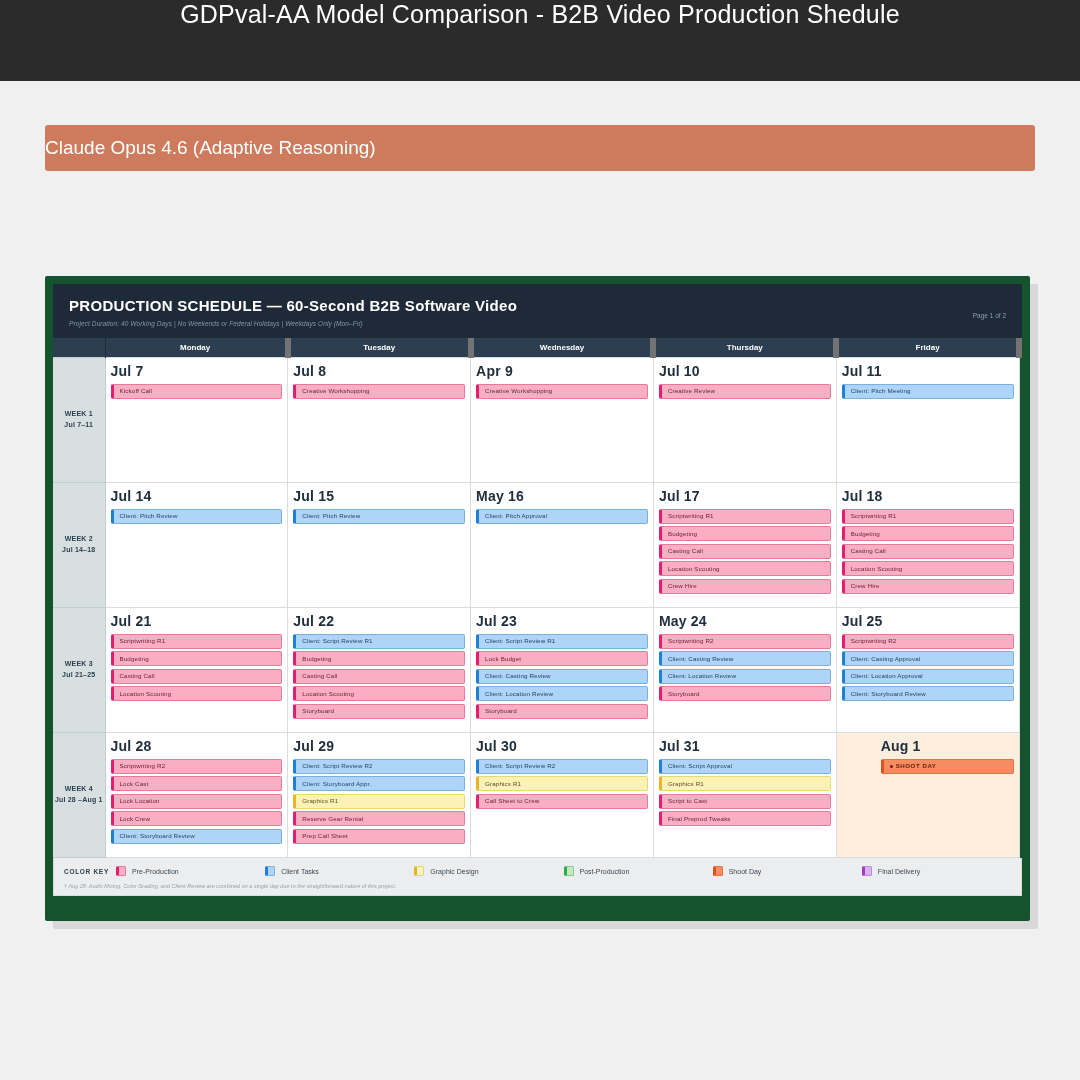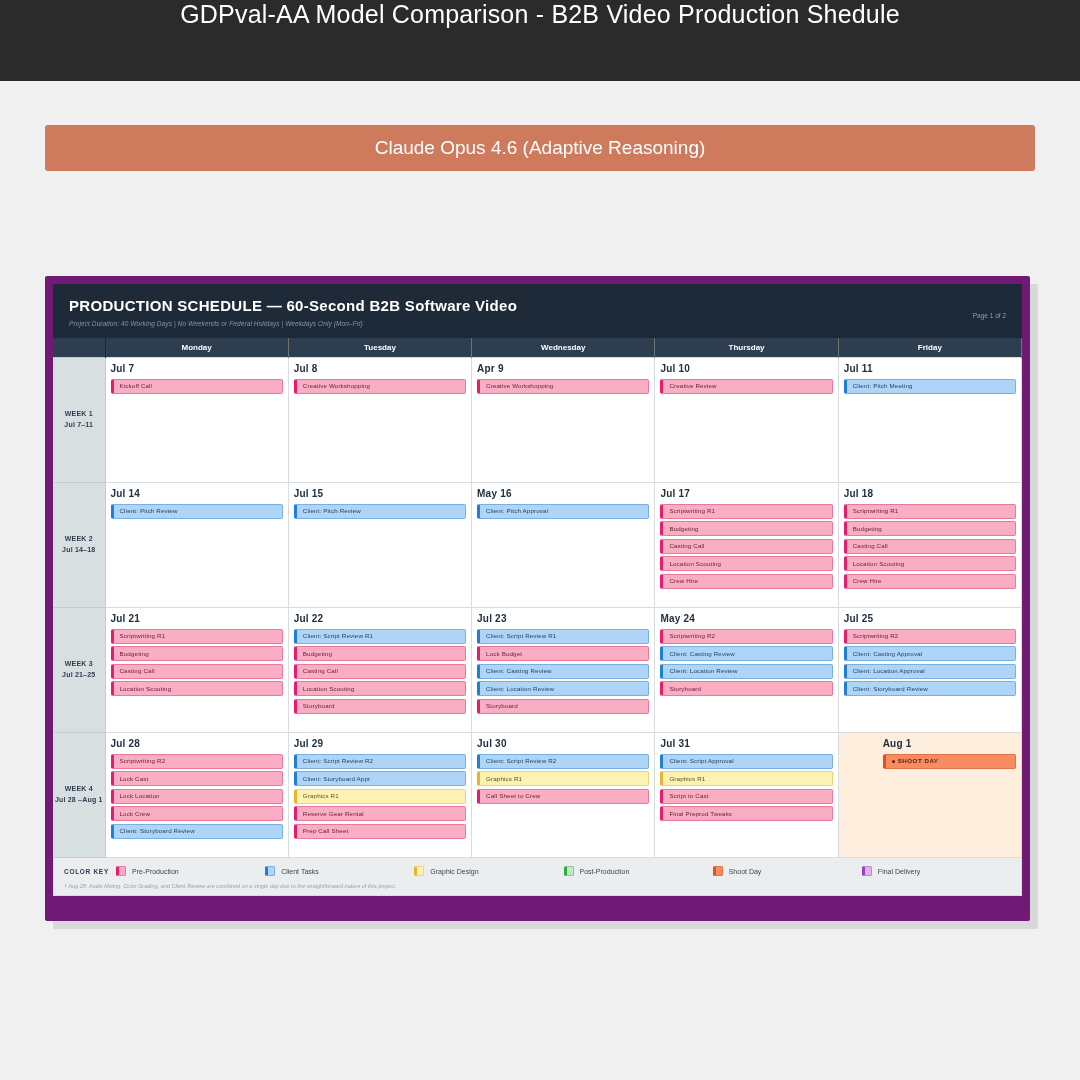--- a/index.html
+++ b/index.html
@@ -22,40 +22,40 @@
     font-weight: 400;
     letter-spacing: 0.2px;
   }
 
   
   .model-band-wrap { padding: 44px 45px 0 45px; }
   .model-band {
     background: #cd7b5c;
     height: 46px;
     border-radius: 3px;
-    display: flex; align-items: center; justify-content: center;
+    display: flex; align-items: center; 
   }
   .model-band-label {
     color: #ffffff;
     font-size: 19px;
     font-weight: 400;
   }
 
   
   .doc-wrap { padding: 105px 45px 0 45px; position: relative; }
   .doc-shadow {
     position: absolute;
     left: 53px; top: 113px;
     width: 985px; height: 645px;
     background: #d8d8d8;
     border-radius: 2px;
   }
   .doc {
     position: relative;
-    background: #701a75;
+    background: #14532d;
     width: 985px;
     height: 645px;
     padding: 8px;
     border-radius: 2px;
   }
 
   
   .sched-head {
     background: #1e2a38;
     padding: 13px 16px 11px 16px;
@@ -89,21 +89,21 @@
 
   
   table.cal { width: 100%; border-collapse: collapse; table-layout: fixed; }
   table.cal th.daycol {
     background: #2c3e50;
     color: #ffffff;
     font-size: 8px;
     font-weight: bold;
     padding: 5px 0 5px 0;
     text-align: center;
-    border-right: 1px solid #737373;
+    border-right: 6px solid #737373;
   }
   table.cal th.weekcol-head {
     background: #2c3e50;
     width: 52px;
     border-right: 1px solid #1e2a38;
   }
   td.weeklabel {
     width: 52px;
     background: #d7dfe0;
     border: 1px solid #c3cdd0;
@@ -118,21 +118,21 @@
   }
   td.daycell {
     border: 1px solid #d9dde0;
     vertical-align: top;
     height: 125px;
     padding: 5px 5px 5px 5px;
     background: #ffffff;
   }
   td.daycell.shoot { background: #fdeedd; padding-left: 44px; }
   .daynum {
-    font-size: 10px;
+    font-size: 14px;
     font-weight: bold;
     color: #20303f;
     margin-bottom: 5px;
     letter-spacing: 0.2px;
   }
 
   
   .evt {
     font-size: 6.2px;
     padding: 3.2px 4px 3.2px 6px;

